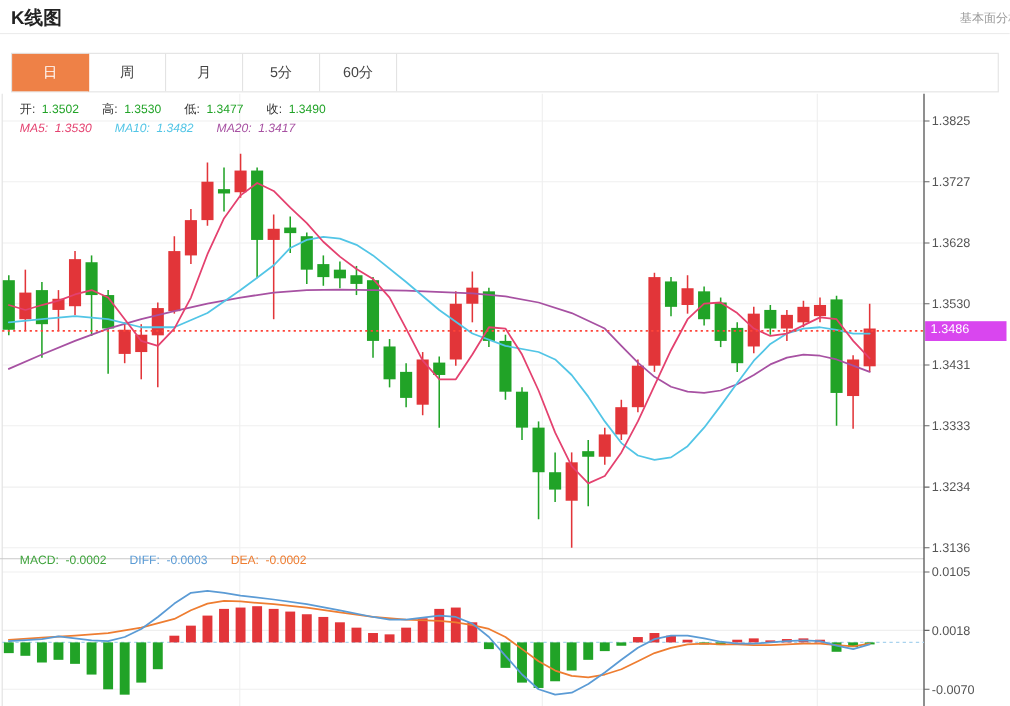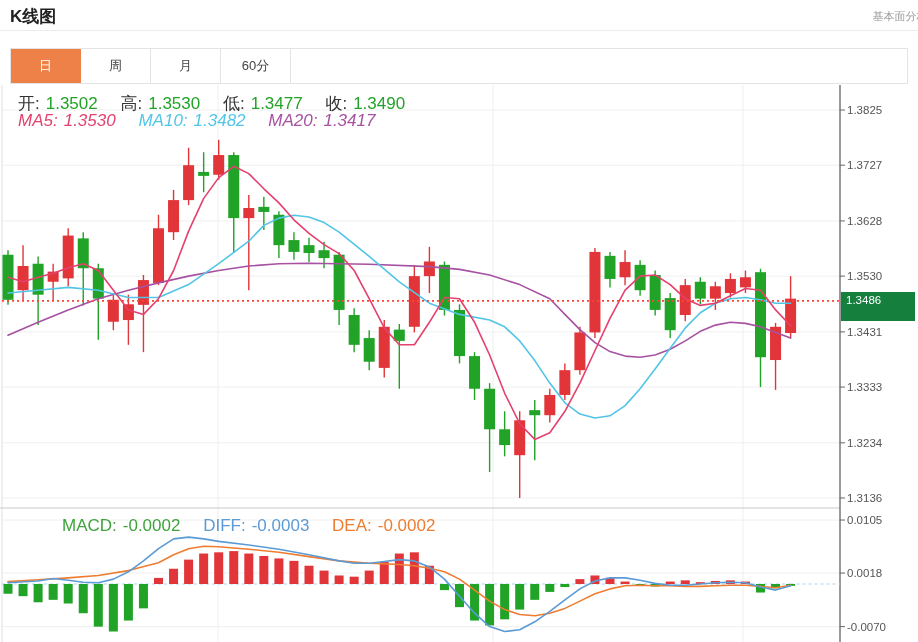--- a/index.html
+++ b/index.html
@@ -3,43 +3,44 @@
 <meta charset="utf-8">
 <style>
   html,body{margin:0;padding:0;background:#fff;font-family:"Liberation Sans","DejaVu Sans",sans-serif;}
   #app{position:relative;width:918px;height:642px;background:#fff;overflow:hidden;padding-left:24px;}
   .page-title{position:absolute;left:10px;top:5px;font-size:17px;font-weight:bold;color:#222;}
   .top-link{position:absolute;right:8px;top:9px;font-size:11px;color:#9a9a9a;text-decoration:none;cursor:pointer;}
   .title-rule{position:absolute;left:0;top:30px;width:918px;border-top:1px solid #ececec;}
   .tabbar{position:absolute;left:10px;top:48px;width:898px;height:36px;border:1px solid #e3e3e3;box-sizing:border-box;display:flex;background:#fff;}
   .tab{flex:0 0 70px;height:100%;line-height:34px;text-align:center;font-size:13px;color:#444;border-right:1px solid #e3e3e3;cursor:pointer;box-sizing:border-box;}
   .tab.active{background:#ee8147;color:#fff;border-right-color:#ee8147;}
-  .info-row{position:absolute;left:18px;font-size:17px;white-space:nowrap;z-index:3;text-align:center;}
+  .info-row{position:absolute;left:18px;font-size:11px;white-space:nowrap;z-index:3;text-align:center;}
   .info-row span{margin-right:6px;}
   .info-row .gap{margin-right:18px;}
   #ohlc-row{top:92px;}
   #ma-row{top:111px;font-style:italic;}
-  #macd-row{top:516px;margin-left:44px;}
+  #macd-row{top:504px;}
   .lbl{color:#333;}
   .chart-wrap{position:absolute;left:0;top:85px;width:892px;height:557px;}
-  .price-badge{position:absolute;left:841px;top:292px;width:69px;height:29px;background:#15803d;color:#fff;font-size:11.5px;line-height:17px;padding-left:5px;z-index:4;}
+  .price-badge{position:absolute;left:841px;top:292px;width:69px;height:18px;background:#d946ef;color:#fff;font-size:11.5px;line-height:17px;padding-left:5px;z-index:4;}
 </style>
 </head>
 <body>
 
 <div id="app">
 
   <div class="page-title">K线图</div>
   <a class="top-link">基本面分析&gt;</a>
   <div class="title-rule"></div>
 
   <div class="tabbar">
     <div class="tab active">日</div>
     <div class="tab">周</div>
     <div class="tab">月</div>
+    <div class="tab">5分</div>
     <div class="tab">60分</div>
   </div>
 
   <div class="info-row" id="ohlc-row">
     <span class="lbl">开:</span><span class="gap" style="color:#21a327">1.3502</span>
     <span class="lbl">高:</span><span class="gap" style="color:#21a327">1.3530</span>
     <span class="lbl">低:</span><span class="gap" style="color:#21a327">1.3477</span>
     <span class="lbl">收:</span><span style="color:#21a327">1.3490</span>
   </div>
 

